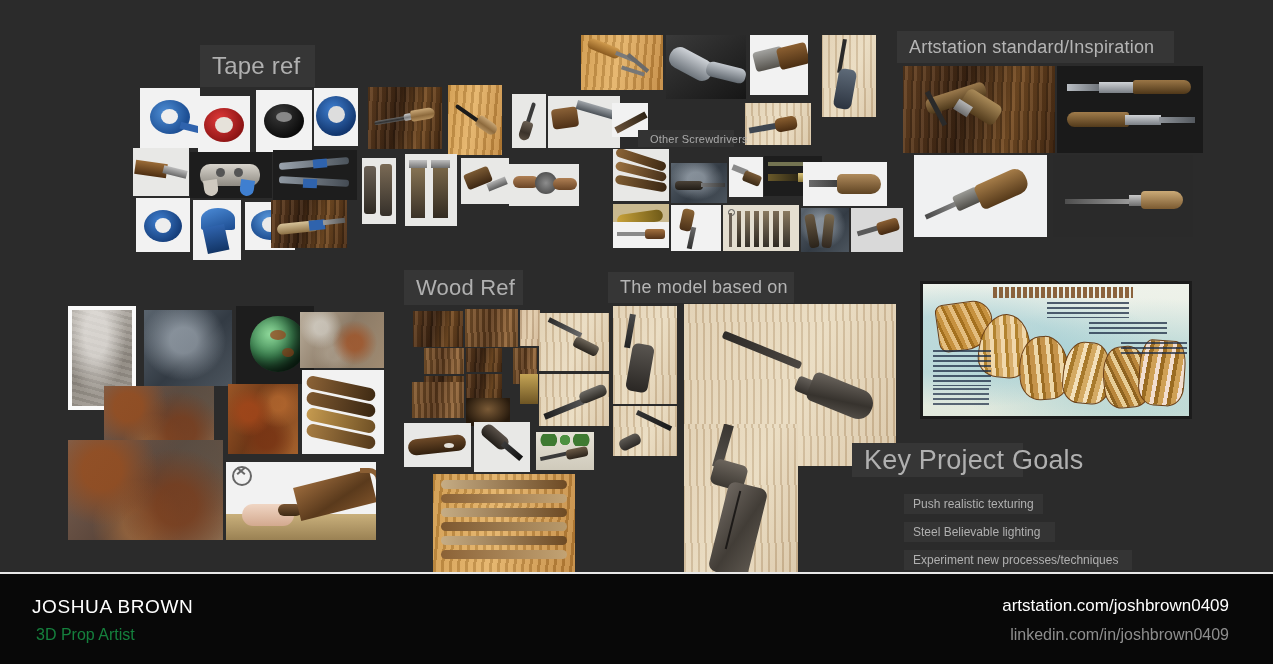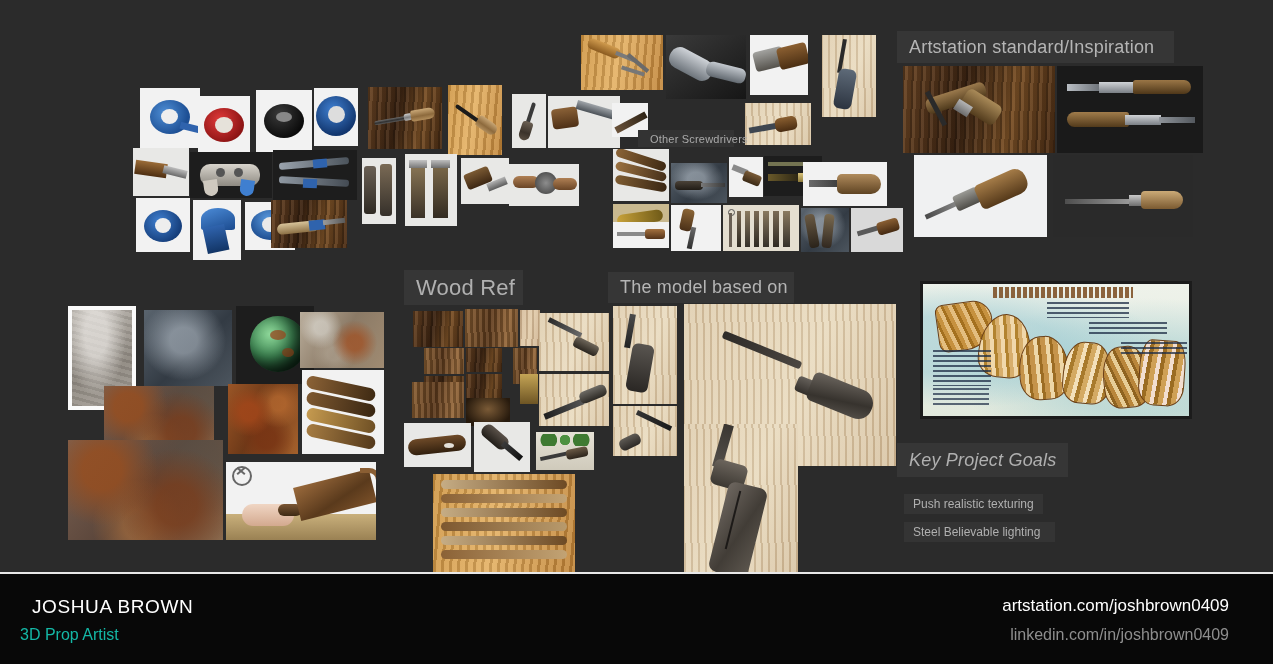--- a/index.html
+++ b/index.html
@@ -36,21 +36,21 @@
   
   .tile{position:absolute;overflow:hidden;background:#555;}
   .tile .inner{position:absolute;inset:0;}
 
   
   #footer{
     position:absolute;left:0;top:572px;width:1273px;height:92px;
     background:#080808;border-top:2px solid #e8e8e8;box-sizing:border-box;
   }
   #footer .name{position:absolute;left:32px;top:22px;color:#fff;font-size:19px;letter-spacing:.6px;}
-  #footer .role{position:absolute;left:20px;top:52px;color:#14b8a6;font-size:16px;}
+  #footer .role{position:absolute;left:36px;top:52px;color:#15803d;font-size:16px;}
   #footer .l1{position:absolute;right:44px;top:22px;color:#fff;font-size:17px;}
   #footer .l2{position:absolute;right:44px;top:52px;color:#8e8e8e;font-size:16px;}
 
   
   .wood-dark{
     background:
       repeating-linear-gradient(92deg,rgba(0,0,0,.30) 0 2px,rgba(255,255,255,.05) 2px 5px,rgba(0,0,0,.15) 5px 9px),
       linear-gradient(100deg,#6b4524,#3c2412 40%,#7a5026 70%,#4a2c14);
   }
   .wood-mid{
@@ -120,49 +120,55 @@
   .ferrule{position:absolute;background:linear-gradient(180deg,#cfcfcf,#7e7e7e 55%,#b4b4b4);border-radius:2px;}
 
   .tape{position:absolute;border-radius:50%;}
   .tape .hole{position:absolute;border-radius:50%;background:#eee;}
 </style>
 </head>
 <body>
 
 <div id="board">
 
+  <div class="hdr big" style="left:200px;top:45px;width:115px;height:42px;">
+    <span>Tape ref</span>
+  </div>
 
 
 
   <div class="hdr mid" style="left:897px;top:31px;width:277px;height:32px;font-size:18px;">
     <span>Artstation standard/Inspiration</span>
   </div>
 
   <div class="hdr sml" style="left:638px;top:130px;width:96px;height:17px;">
     <span>Other Screwdrivers</span>
   </div>
 
 
   <div class="hdr big" style="left:404px;top:270px;width:119px;height:35px;font-size:22px;">
     <span>Wood Ref</span>
   </div>
 
   <div class="hdr mid" style="left:608px;top:272px;width:186px;height:31px;font-size:18px;">
     <span>The model based on</span>
   </div>
 
-  <div class="hdr big" style="left:897px;top:443px;width:171px;height:34px;font-size:18px;font-style:italic;">
+  <div class="hdr big" style="left:852px;top:443px;width:171px;height:34px;font-size:27px;">
     <span>Key Project Goals</span>
   </div>
 
   <div class="goal" style="left:904px;top:494px;width:139px;height:20px;">
     <span>Push realistic texturing</span>
   </div>
   <div class="goal" style="left:904px;top:522px;width:151px;height:20px;">
     <span>Steel Believable lighting</span>
+  </div>
+  <div class="goal" style="left:904px;top:550px;width:228px;height:20px;">
+    <span>Experiment new processes/techniques</span>
   </div>
 
   <div class="tile white-bg" style="left:140px;top:88px;width:60px;height:60px;">
     <div class="inner">
       <div class="tape" style="left:10px;top:12px;width:40px;height:34px;background:radial-gradient(circle at 38% 38%,#4f8fd6,#1d4f94 70%);">
         <div class="hole" style="left:11px;top:9px;width:17px;height:15px;"></div>
       </div>
       <div style="position:absolute;left:40px;top:36px;width:20px;height:7px;background:#2f63ad;transform:rotate(14deg);"></div>
     </div>
   </div>

